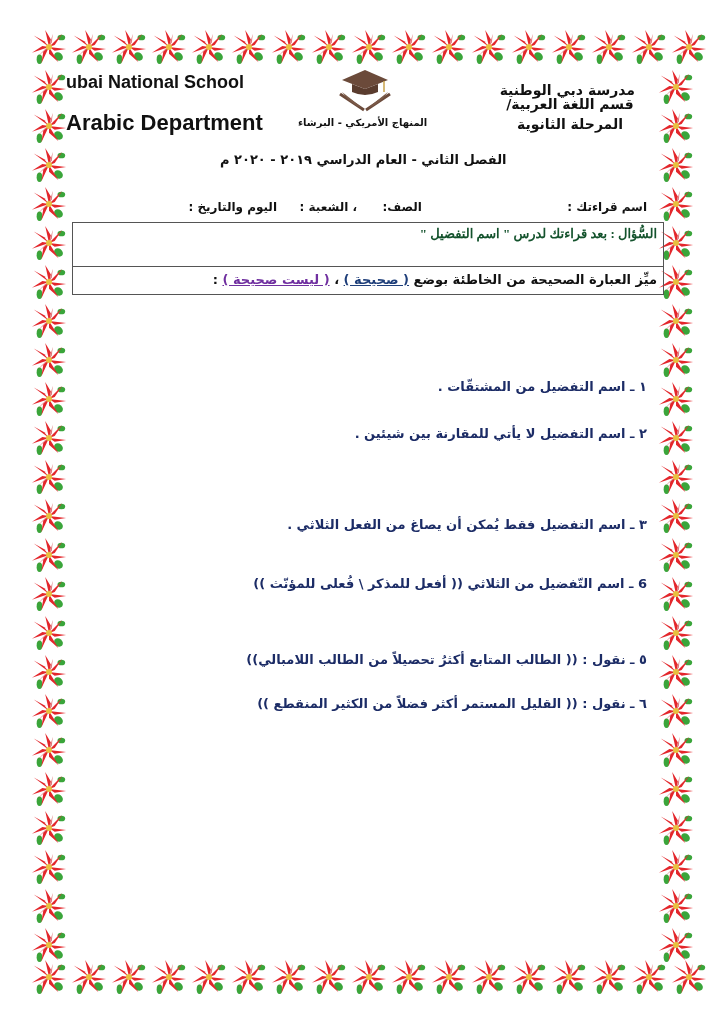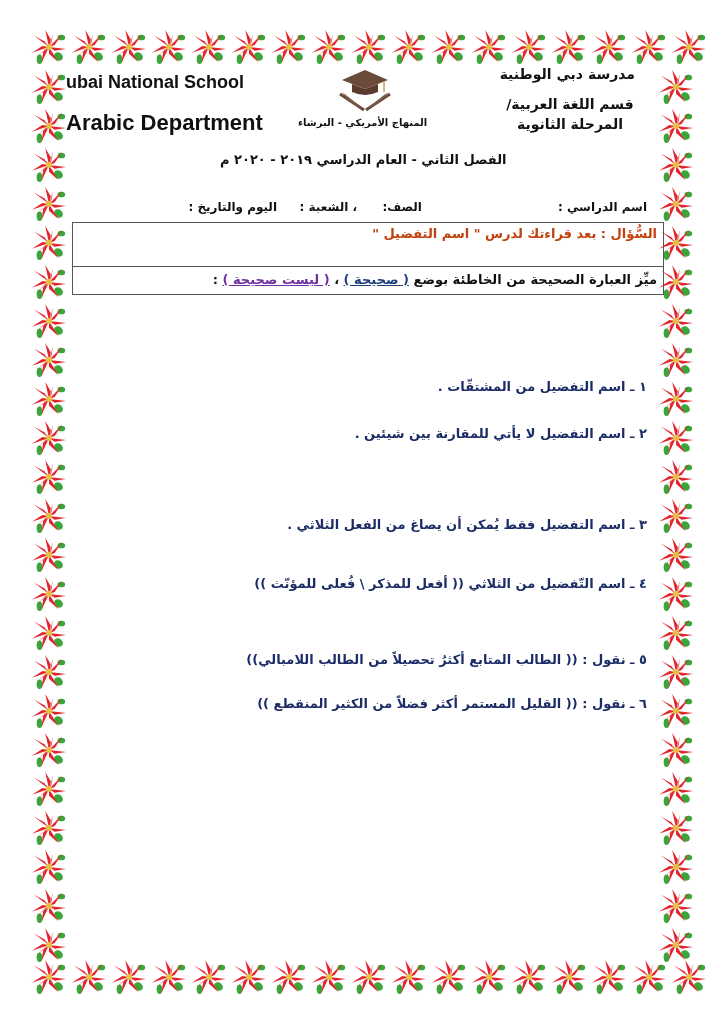--- a/index.html
+++ b/index.html
@@ -10,37 +10,37 @@
   .frame-row { position:absolute; display:flex; gap:2px; }
   .frame-col { position:absolute; display:flex; flex-direction:column; gap:1px; }
   .flower { width:38px; height:38px; position:relative; flex:0 0 auto; }
   .flower svg { width:38px; height:38px; display:block; }
 
   .en { position:absolute; font-family:"Liberation Sans", sans-serif; font-weight:bold; color:#111; }
   .ar { position:absolute; direction:rtl; font-family:"DejaVu Sans", sans-serif; font-weight:bold; color:#111; white-space:nowrap; }
 
   .school-en { left:66px; top:72px; font-size:18px; }
   .dept-en { left:66px; top:110px; font-size:22px; }
-  .school-ar { right:90px; top:66px; font-size:14px; }
+  .school-ar { right:90px; top:82px; font-size:14px; }
   .dept-ar { right:70px; top:94px; font-size:14px; line-height:20px; text-align:center; white-space:normal; width:170px; }
   .curriculum { left:298px; top:117px; font-size:10px; }
   .term { left:220px; top:152px; font-size:13px; }
 
   .logo { position:absolute; left:334px; top:68px; width:62px; height:44px; }
 
   .student-row { position:absolute; top:200px; right:78px; left:150px; height:20px; direction:rtl; font-size:12px; font-weight:bold; color:#111; }
   .student-row span { position:absolute; white-space:nowrap;margin-left:34px; }
   .f-name { right:0; }
   .f-class { right:225px; }
   .f-section { right:290px; }
   .f-date { right:370px; }
 
   .qbox { position:absolute; left:72px; top:222px; width:592px; height:73px; border:1px solid #555; box-sizing:border-box; }
   .qbox .r1 { position:absolute; left:0; right:0; top:0; height:43px; border-bottom:1px solid #555; }
-  .qbox .r1 .t { position:absolute; right:6px; top:3px; direction:rtl; color:#c2410c; font-weight:bold; font-size:13px; white-space:nowrap; }
+  .qbox .r1 .t { position:absolute; right:6px; top:3px; direction:rtl; color:#14532d; font-weight:bold; font-size:13px; white-space:nowrap;font-family:Liberation Serif, serif; }
   .qbox .r2 .t { position:absolute; right:6px; top:49px; direction:rtl; color:#111; font-weight:bold; font-size:13px; white-space:nowrap; }
   .true-label { color:#1f3f7a; text-decoration:underline; }
   .false-label { color:#7030a0; text-decoration:underline; }
 
   .item { position:absolute; right:78px; direction:rtl; color:#1c2c66; font-weight:bold; font-size:13px; white-space:nowrap; }
 </style>
 </head>
 <body>
 
 <div>
@@ -1824,33 +1824,33 @@
     <path d="M54 24 Q46 36 34 40 Q46 30 54 24 Z" fill="#7a5a48"></path>
   </svg>
 </div>
 
 <div class="ar school-ar">مدرسة دبي الوطنية</div>
 <div class="ar dept-ar">قسم اللغة العربية/ المرحلة الثانوية</div>
 <div class="ar curriculum">المنهاج الأمريكي - البرشاء</div>
 <div class="ar term">الفصل الثاني  - العام الدراسي ٢٠١٩ - ٢٠٢٠ م</div>
 
 <div class="student-row">
-  <span class="f-name">اسم الدراسي :</span>
+  <span class="f-name">اسم قراءتك :</span>
   <span class="f-class">الصف:</span>
   <span class="f-section">، الشعبة :</span>
   <span class="f-date">اليوم والتاريخ :</span>
 </div>
 
 <div class="qbox">
   <div class="r1">
     <span class="t">السُّؤال : بعد قراءتك لدرس " اسم التفضيل "</span>
   </div>
   <div class="r2">
     <span class="t"><span>ميِّز العبارة الصحيحة من الخاطئة  بوضع</span> <span class="true-label">( صحيحة )</span><span> ، </span><span class="false-label">( ليست صحيحة )</span><span> :</span></span>
   </div>
 </div>
 
 <div class="item" style="top:348px;margin-top:31px;">١ ـ اسم التفضيل من المشتقّات .</div>
 <div class="item" style="top:426px;">٢ ـ اسم التفضيل لا يأتي للمقارنة بين شيئين .</div>
 <div class="item" style="top:501px;margin-top:16px;">٣ ـ اسم التفضيل فقط يُمكن أن يصاغ من الفعل الثلاثي .</div>
-<div class="item" style="top:576px;">٤ ـ  اسم التّفضيل من الثلاثي (( أفعل للمذكر \ فُعلى للمؤنّث ))</div>
+<div class="item" style="top:576px;">6 ـ  اسم التّفضيل من الثلاثي (( أفعل للمذكر \ فُعلى للمؤنّث ))</div>
 <div class="item" style="top:652px;margin-left:12px;">٥ ـ نقول : (( الطالب المتابع أكثرُ تحصيلاً من الطالب اللامبالي))</div>
 <div class="item" style="top:696px;">٦ ـ نقول : (( القليل المستمر أكثر فضلاً من الكثير المنقطع ))</div>
 
 </body></html>

